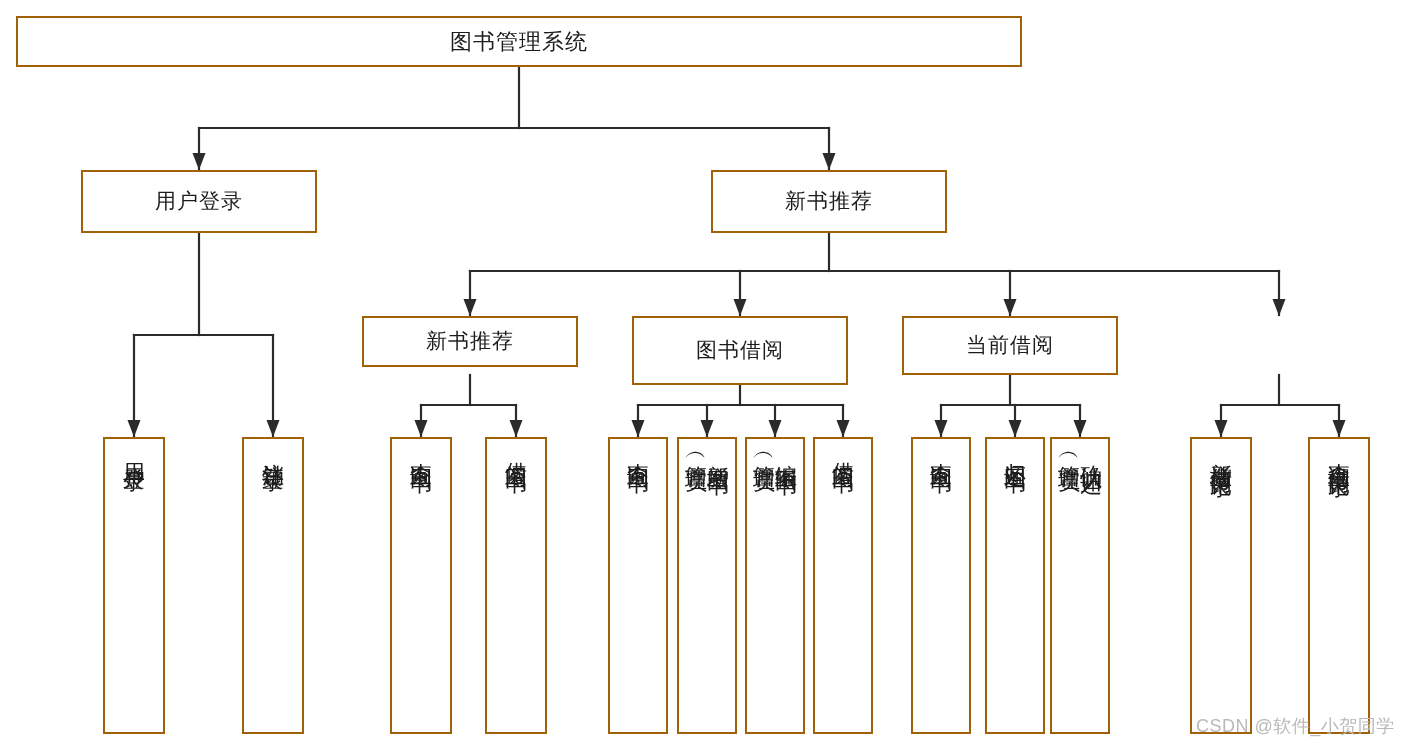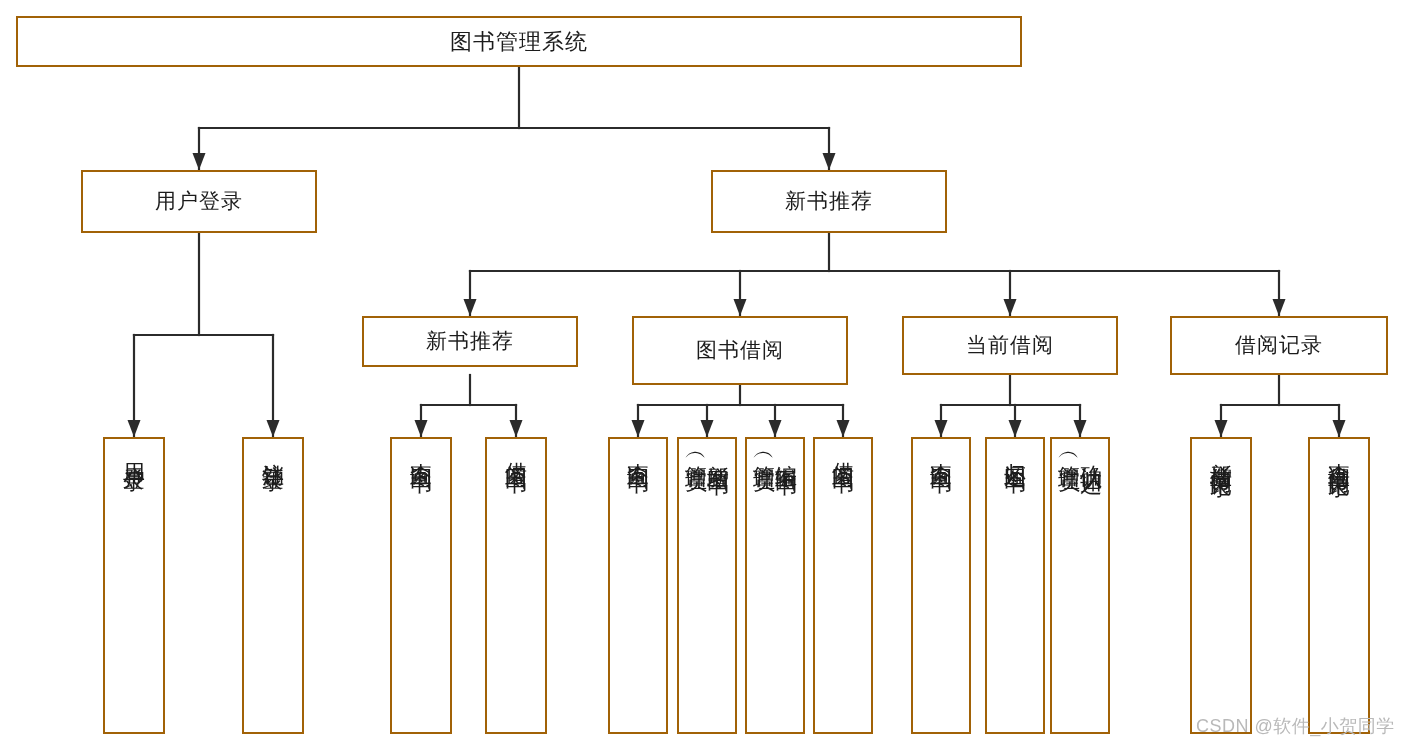--- a/index.html
+++ b/index.html
@@ -143,23 +143,20 @@
 
   <div class="node horiz" style="left: 362px; top: 316px; width: 216px; height: 51px;">
     <span class="node-label">新书推荐</span>
   </div>
   <div class="node horiz" style="left: 632px; top: 316px; width: 216px; height: 69px;">
     <span class="node-label">图书借阅</span>
   </div>
   <div class="node horiz" style="left: 902px; top: 316px; width: 216px; height: 59px;">
     <span class="node-label">当前借阅</span>
   </div>
-  <div class="node horiz" style="left: 1170px; top: 316px; width: 218px; height: 59px;">
-    <span class="node-label">借阅记录</span>
-  </div>
 
   <div class="node vert" style="left: 103px; top: 437px; width: 62px; height: 297px;">
     <span class="node-label">用户登录</span>
   </div>
   <div class="node vert" style="left: 242px; top: 437px; width: 62px; height: 297px;">
     <span class="node-label">注销登录</span>
   </div>
 
   <div class="node vert" style="left: 390px; top: 437px; width: 62px; height: 297px;">
     <span class="node-label">查询图书</span>

